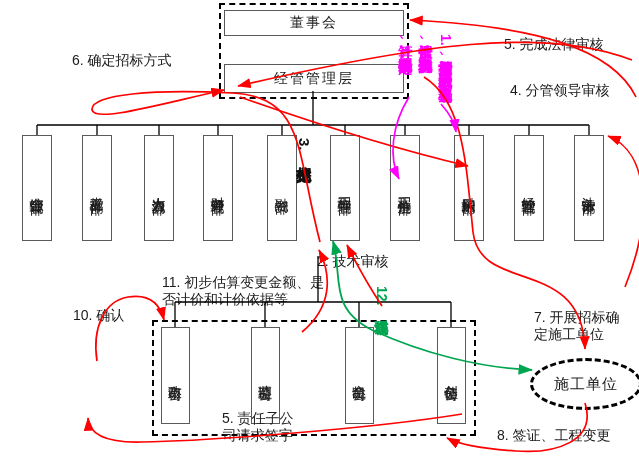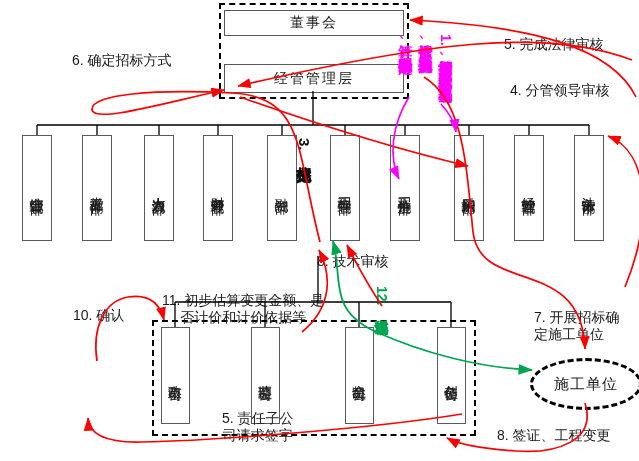--- a/index.html
+++ b/index.html
@@ -82,22 +82,22 @@
     <div class="vtext">创佳公司</div>
   </div>
 
   <div class="abs boxes ellipse" style="left:530px;top:358px;width:106px;height:46px;">
     <span>施工单位</span>
   </div>
 
   <div class="abs txt hlabel" style="left:72px;top:52px;">6. 确定招标方式</div>
   <div class="abs txt hlabel" style="left:504px;top:36px;">5. 完成法律审核</div>
   <div class="abs txt hlabel" style="left:496px;top:82px;margin-left:14px;">4. 分管领导审核</div>
-  <div class="abs txt hlabel" style="left:317px;top:253px;">8. 技术审核</div>
-  <div class="abs txt hlabel" style="left:162px;top:292px;text-align:center;">
+  <div class="abs txt hlabel" style="left:317px;top:253px;">2. 技术审核</div>
+  <div class="abs txt hlabel" style="left:162px;top:274px;">
     <div>11. 初步估算变更金额、是</div>
     <div>否计价和计价依据等</div>
   </div>
   <div class="abs txt hlabel" style="left:73px;top:307px;">10. 确认</div>
   <div class="abs txt hlabel" style="left:222px;top:410px;text-align:center;">
     <div>5. 责任子公</div>
     <div>司请求签字</div>
   </div>
   <div class="abs txt hlabel" style="left:534px;top:309px;">
     <div>7. 开展招标确</div>

